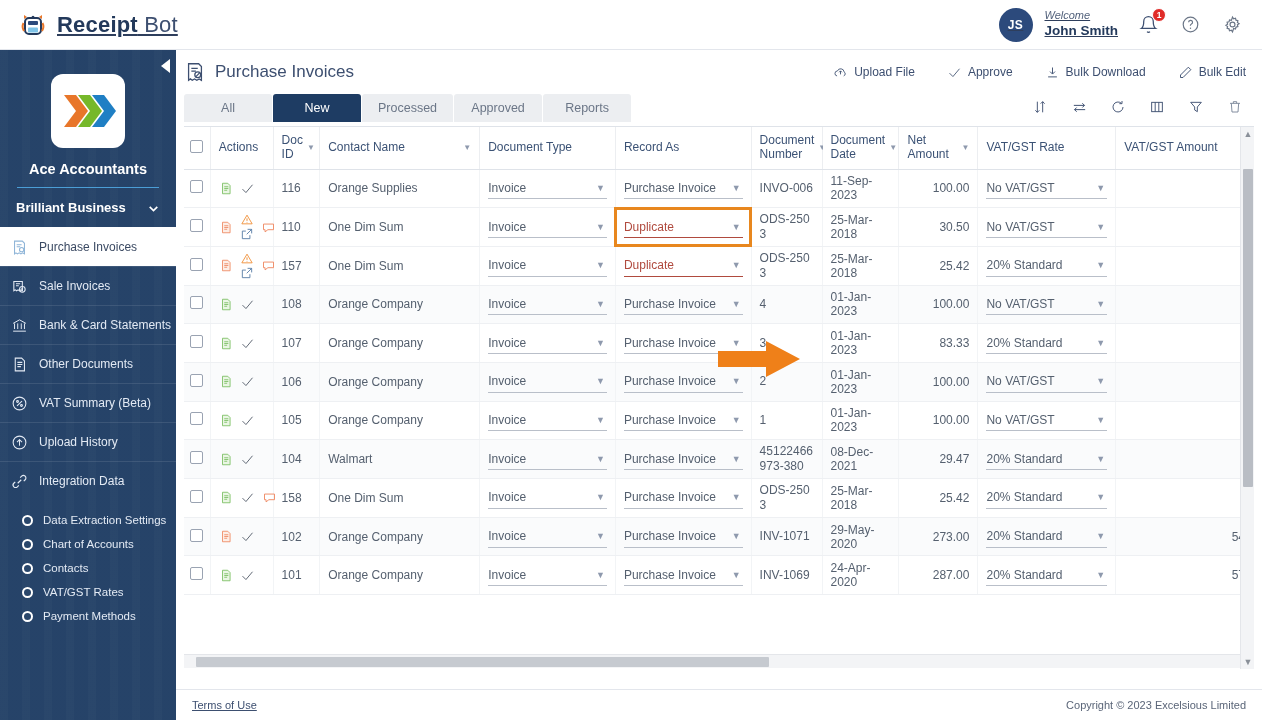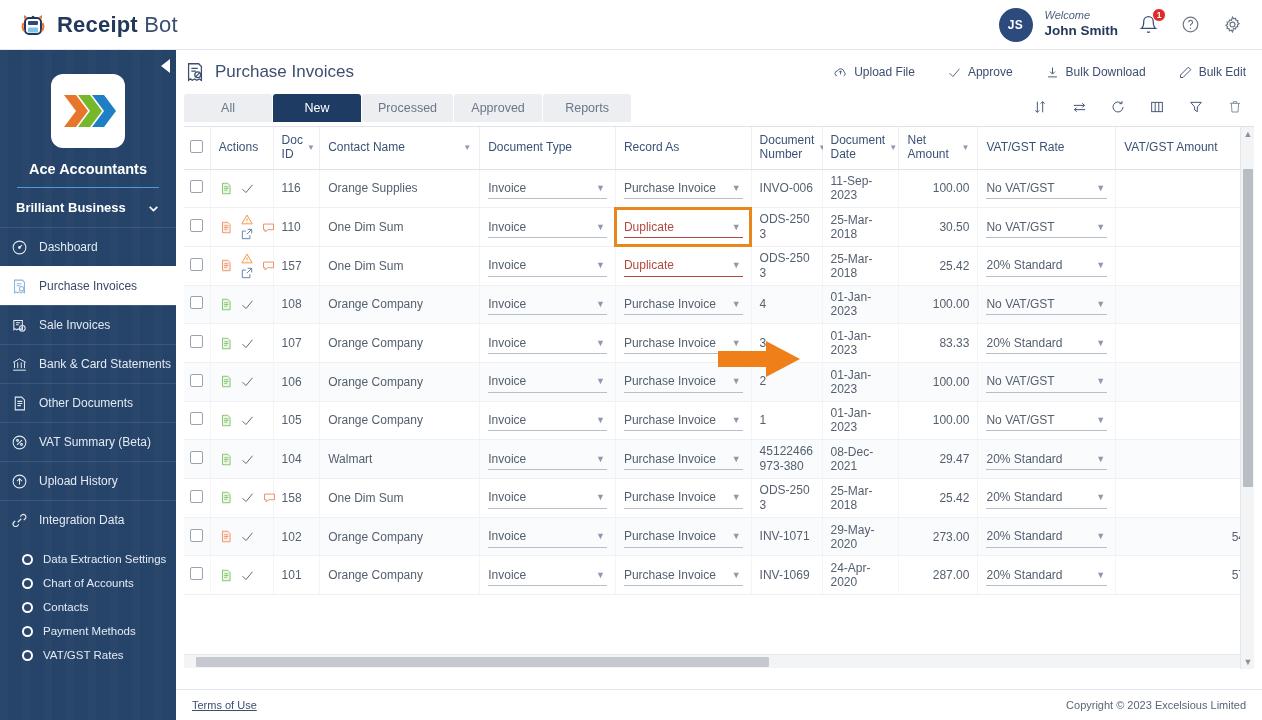--- a/index.html
+++ b/index.html
@@ -9,21 +9,21 @@
     background: #ffffff;
     overflow: hidden;
     color: #2e3e5c;
   }
   #app { position: relative; width: 1262px; height: 720px; }
 
   
   .topbar {
     position: absolute; left: 0; top: 0; width: 1262px; height: 50px;
     background: #ffffff; border-bottom: 1px solid #e3e6ec;
-    display: flex; align-items: center;
+    display: flex; align-items: center; text-decoration: underline;
   }
   .brand { display: flex; align-items: center; margin-left: 18px; gap: 9px; }
   .brand-logo { width: 30px; height: 30px; position: relative; }
   .brand-text {
     font-size: 22px; letter-spacing: .2px; color: #23395b;
   }
   .brand-text b { font-weight: 700; }
   .brand-text span { font-weight: 400; color: #3d4f70; }
 
   .topright {
@@ -321,30 +321,20 @@
     <div class="company-name">Ace Accountants</div>
     <div class="divider-line"></div>
 
     <div class="biz-select">
       <span>Brilliant Business</span>
       <svg width="13" height="13" viewBox="0 0 24 24" fill="none" stroke="#ffffff" stroke-width="3">
         <path d="M5 9 L12 16 L19 9"></path>
       </svg>
     </div>
 
-    <div class="nav-item">
-      <span class="ico">
-        <svg width="17" height="17" viewBox="0 0 24 24" fill="none" stroke="#e3eaf4" stroke-width="1.5">
-          <circle cx="12" cy="12" r="9"></circle>
-            <path d="M15.5 8.5 L11 13"></path>
-            <circle cx="12" cy="12" r="1.2" fill="#e3eaf4"></circle>
-        </svg>
-      </span>
-      <span>Dashboard</span>
-    </div>
 
     <div class="nav-item active">
       <span class="ico">
         <svg width="17" height="17" viewBox="0 0 24 24" fill="none" stroke="#8fb5d8" stroke-width="1.5">
           <path d="M5 3 h11 l3 3 v15 l-2.5-1.5L14 21l-2.5-1.5L9 21l-2-1.5L5 21z"></path>
           <path d="M8 8h7M8 11h5"></path>
             <circle cx="15" cy="15" r="3"></circle>
         </svg>
       </span>
       <span>Purchase Invoices</span>
@@ -425,25 +415,25 @@
     <div class="subnav">
       <span class="ring"></span>
       <span>Chart of Accounts</span>
     </div>
     <div class="subnav">
       <span class="ring"></span>
       <span>Contacts</span>
     </div>
     <div class="subnav">
       <span class="ring"></span>
-      <span>Payment Methods</span>
+      <span>VAT/GST Rates</span>
     </div>
     <div class="subnav">
       <span class="ring"></span>
-      <span>VAT/GST Rates</span>
+      <span>Payment Methods</span>
     </div>
   </div>
 
   <div class="main">
 
     <div class="page-head">
       <span style="display:flex;align-items:center;">
         <svg width="22" height="22" viewBox="0 0 24 24" fill="none" stroke="#3d4f70" stroke-width="1.4">
           <path d="M5 3 h11 l3 3 v15 l-2.5-1.5L14 21l-2.5-1.5L9 21l-2-1.5L5 21z"></path>
           <path d="M8 8h7M8 11h5"></path>

